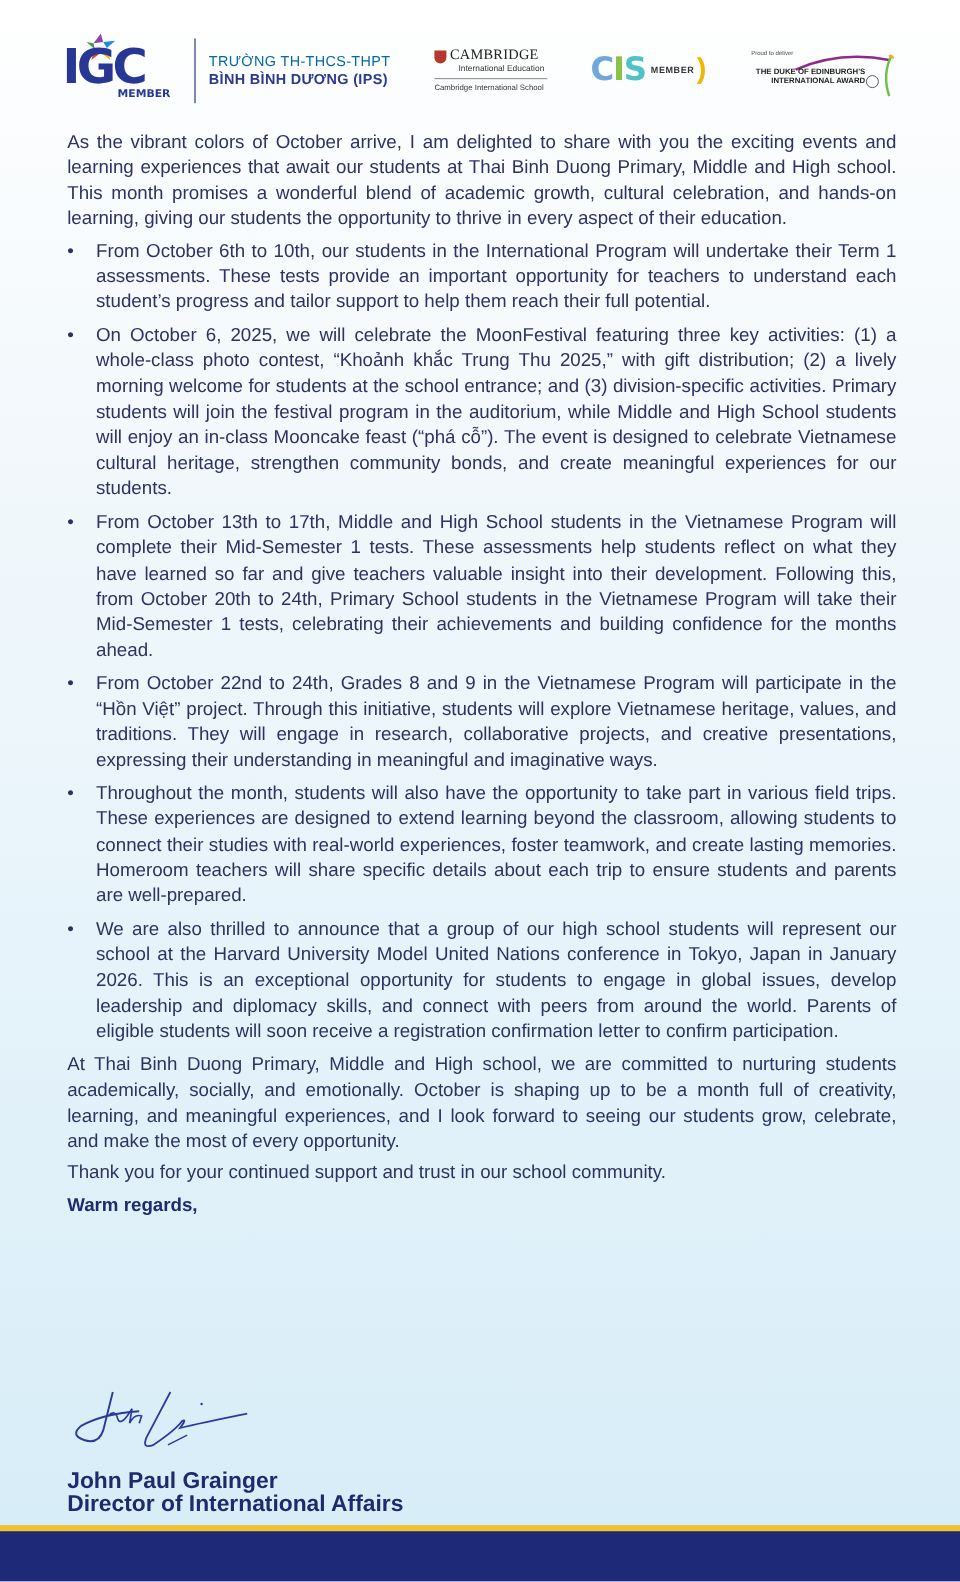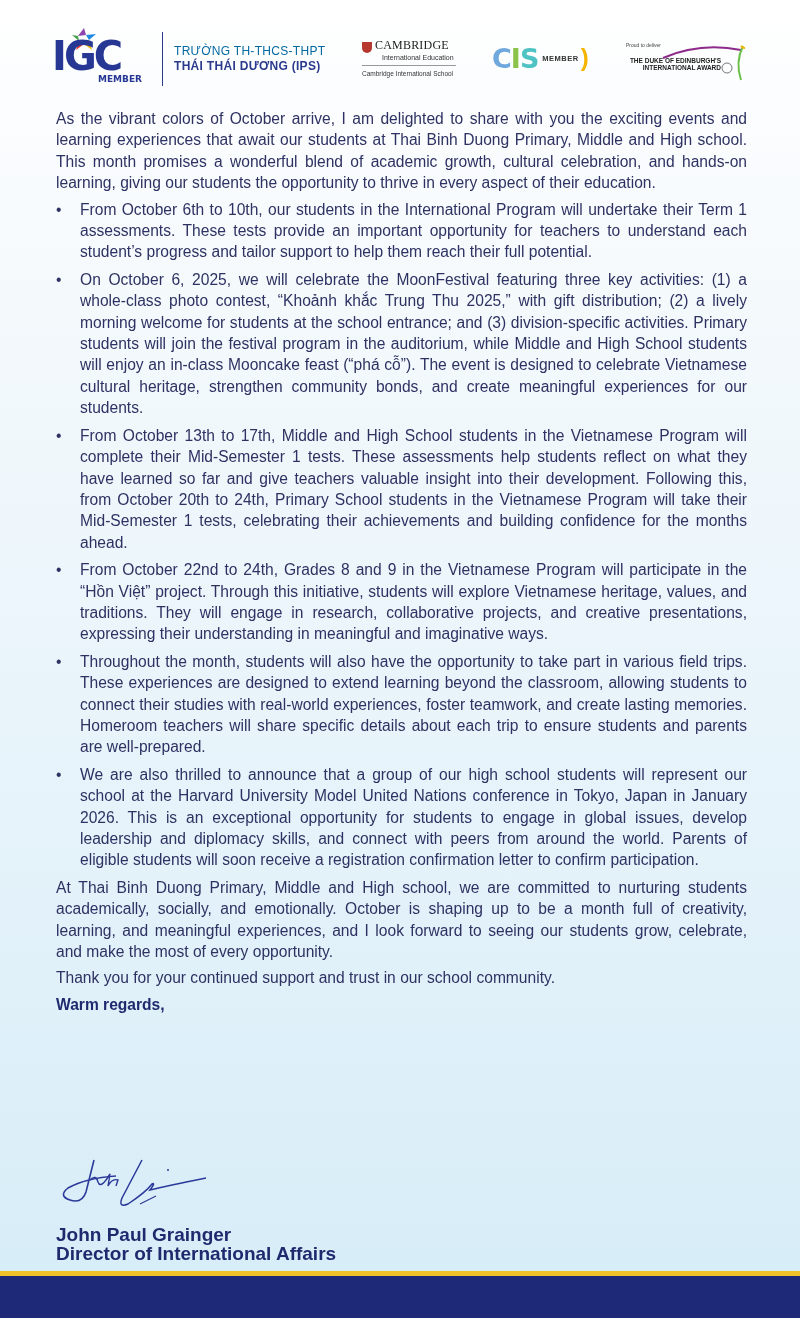--- a/index.html
+++ b/index.html
@@ -61,21 +61,21 @@
       <polygon points="17,12 20,22 12,16" fill="#f4b400"></polygon>
       <polygon points="12,16 4,22 7,13" fill="#e53935"></polygon>
       <polygon points="7,13 0,7 6,8" fill="#43a047"></polygon>
     </svg>
     <div class="igc-text">IGC</div>
     <div class="igc-school">MEMBER</div>
   </div>
   <div class="vdivider"></div>
   <div class="school-name">
     <div class="l1">TRƯỜNG TH-THCS-THPT</div>
-    <div class="l2">THÁI THÁI DƯƠNG (IPS)</div>
+    <div class="l2">BÌNH BÌNH DƯƠNG (IPS)</div>
   </div>
 
   <div class="cambridge">
     <div class="cam-row">
       <div class="cam-shield"></div>
       <div class="cam-title">CAMBRIDGE</div>
     </div>
     <div class="cam-sub">International Education</div>
     <div class="cam-line"></div>
     <div class="cam-foot">Cambridge International School</div>

